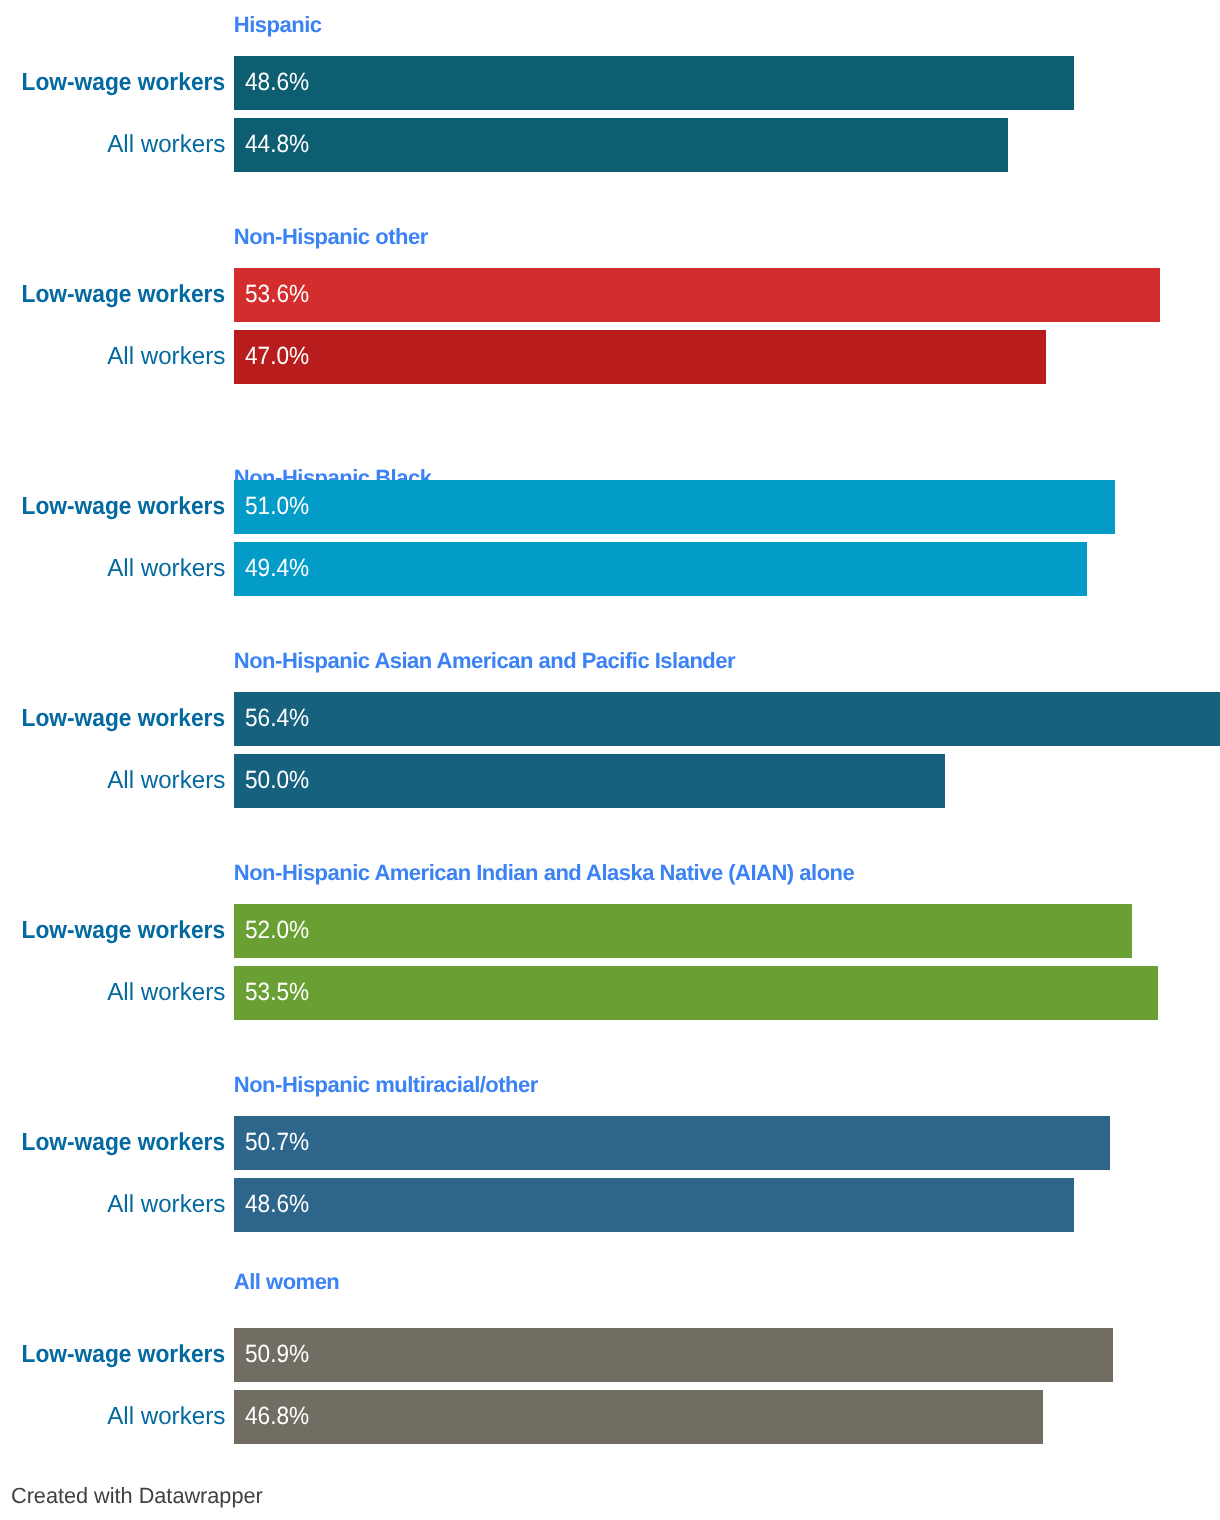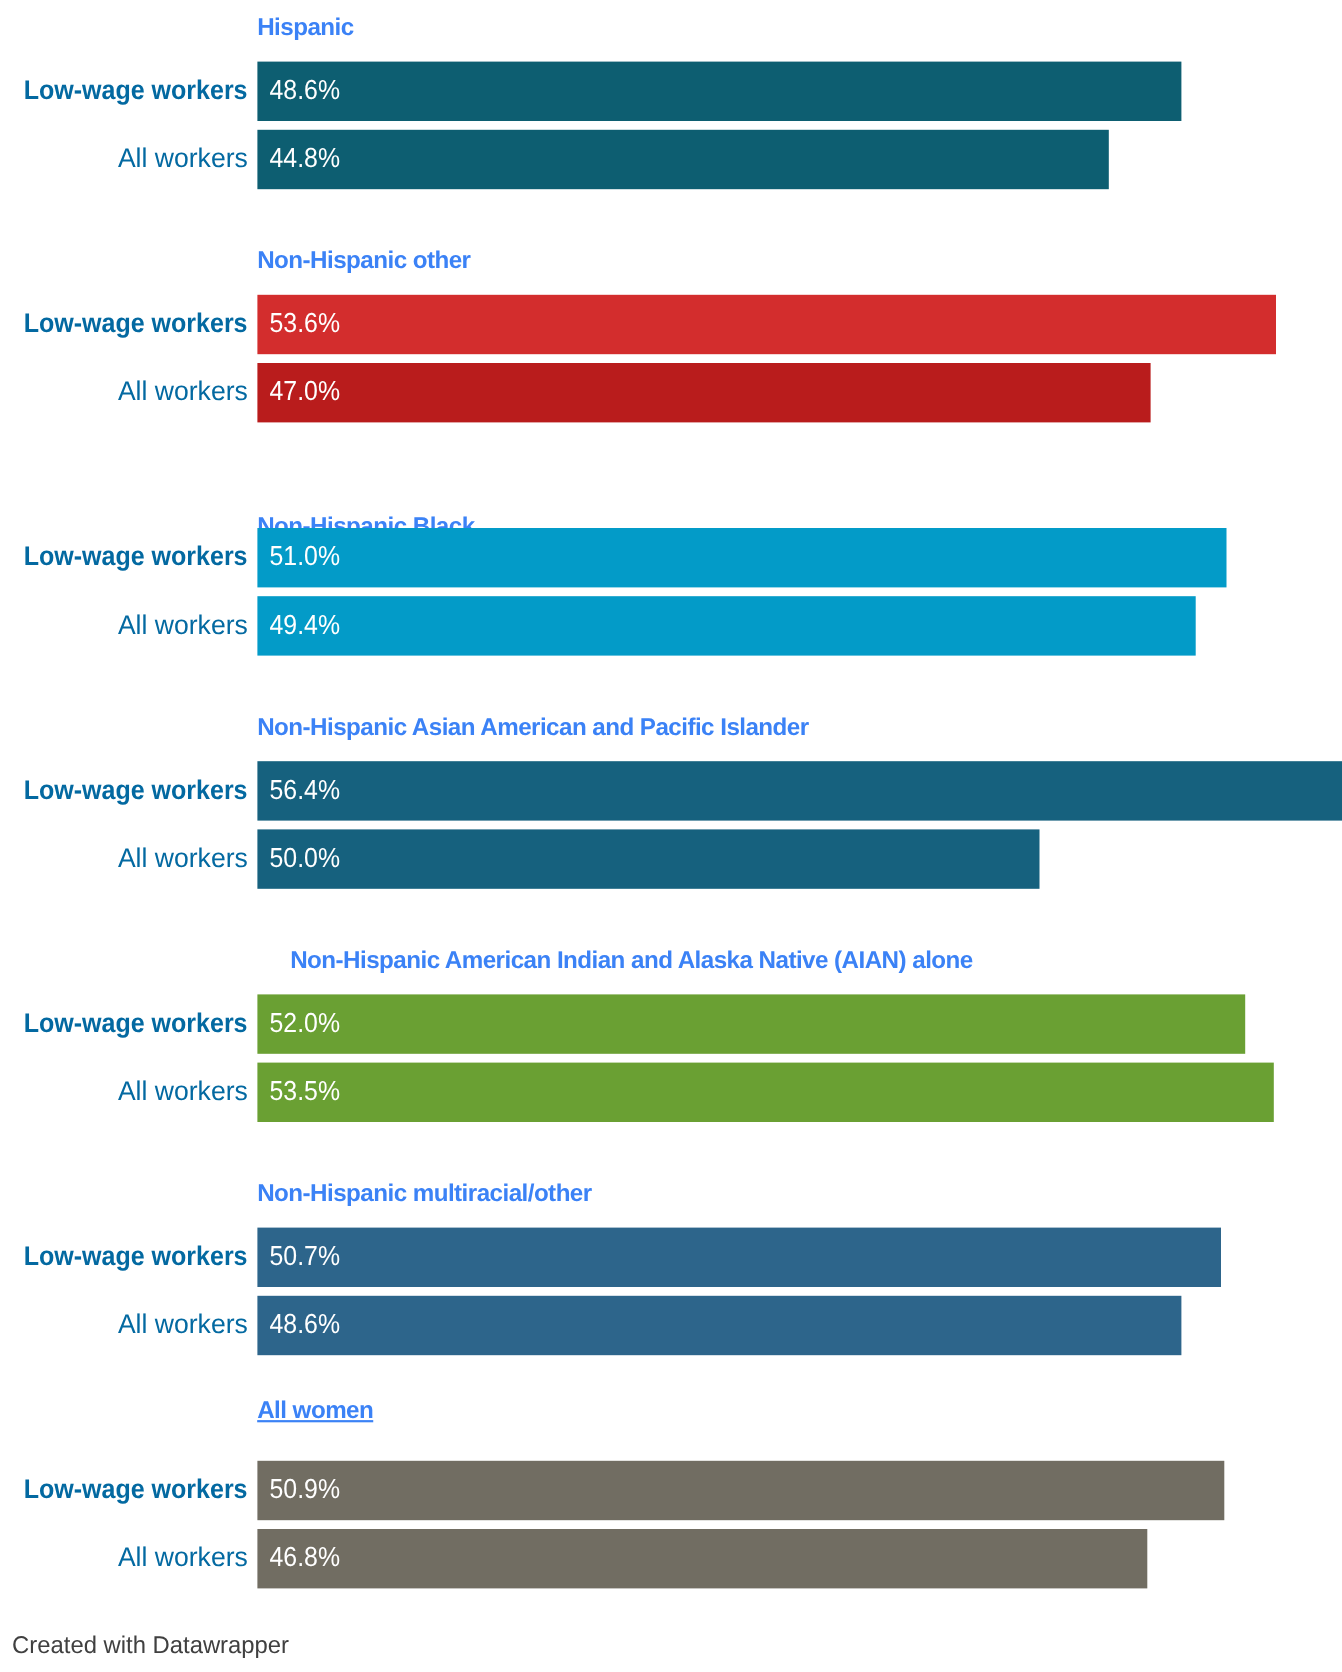--- a/index.html
+++ b/index.html
@@ -137,21 +137,21 @@
     </div>
     <div class="row" style="top: 754px;">
       <div class="row-label-wrap"><span class="row-label">All workers</span></div>
       <div class="bar" style="width: 711px; background: rgb(22, 97, 126);">
           <span class="bar-value">50.0%</span>
         </div>
     </div>
   </div>
 
   <div class="group">
-    <div class="group-title" style="top: 862.4px; margin-left: 30px;">Non-Hispanic American Indian and Alaska Native (AIAN) alone</div>
+    <div class="group-title" style="top: 862.4px;">Non-Hispanic American Indian and Alaska Native (AIAN) alone</div>
     <div class="row" style="top: 904px;">
       <div class="row-label-wrap bold"><span class="row-label">Low-wage workers</span></div>
       <div class="bar" style="width: 898.404px; background: rgb(106, 160, 51);">
           <span class="bar-value">52.0%</span>
         </div>
     </div>
     <div class="row" style="top: 966px;">
       <div class="row-label-wrap"><span class="row-label">All workers</span></div>
       <div class="bar" style="width: 924.319px; background: rgb(106, 160, 51);">
           <span class="bar-value">53.5%</span>
@@ -169,21 +169,21 @@
     </div>
     <div class="row" style="top: 1178px;">
       <div class="row-label-wrap"><span class="row-label">All workers</span></div>
       <div class="bar" style="width: 839.662px; background: rgb(45, 101, 139);">
           <span class="bar-value">48.6%</span>
         </div>
     </div>
   </div>
 
   <div class="group">
-    <div class="group-title" style="top: 1271px; text-decoration: underline;">All women</div>
+    <div class="group-title" style="top: 1271px;">All women</div>
     <div class="row" style="top: 1328px;">
       <div class="row-label-wrap bold"><span class="row-label">Low-wage workers</span></div>
       <div class="bar" style="width: 879.399px; background: rgb(113, 109, 98);">
           <span class="bar-value">50.9%</span>
         </div>
     </div>
     <div class="row" style="top: 1390px;">
       <div class="row-label-wrap"><span class="row-label">All workers</span></div>
       <div class="bar" style="width: 808.564px; background: rgb(113, 109, 98);">
           <span class="bar-value">46.8%</span>

